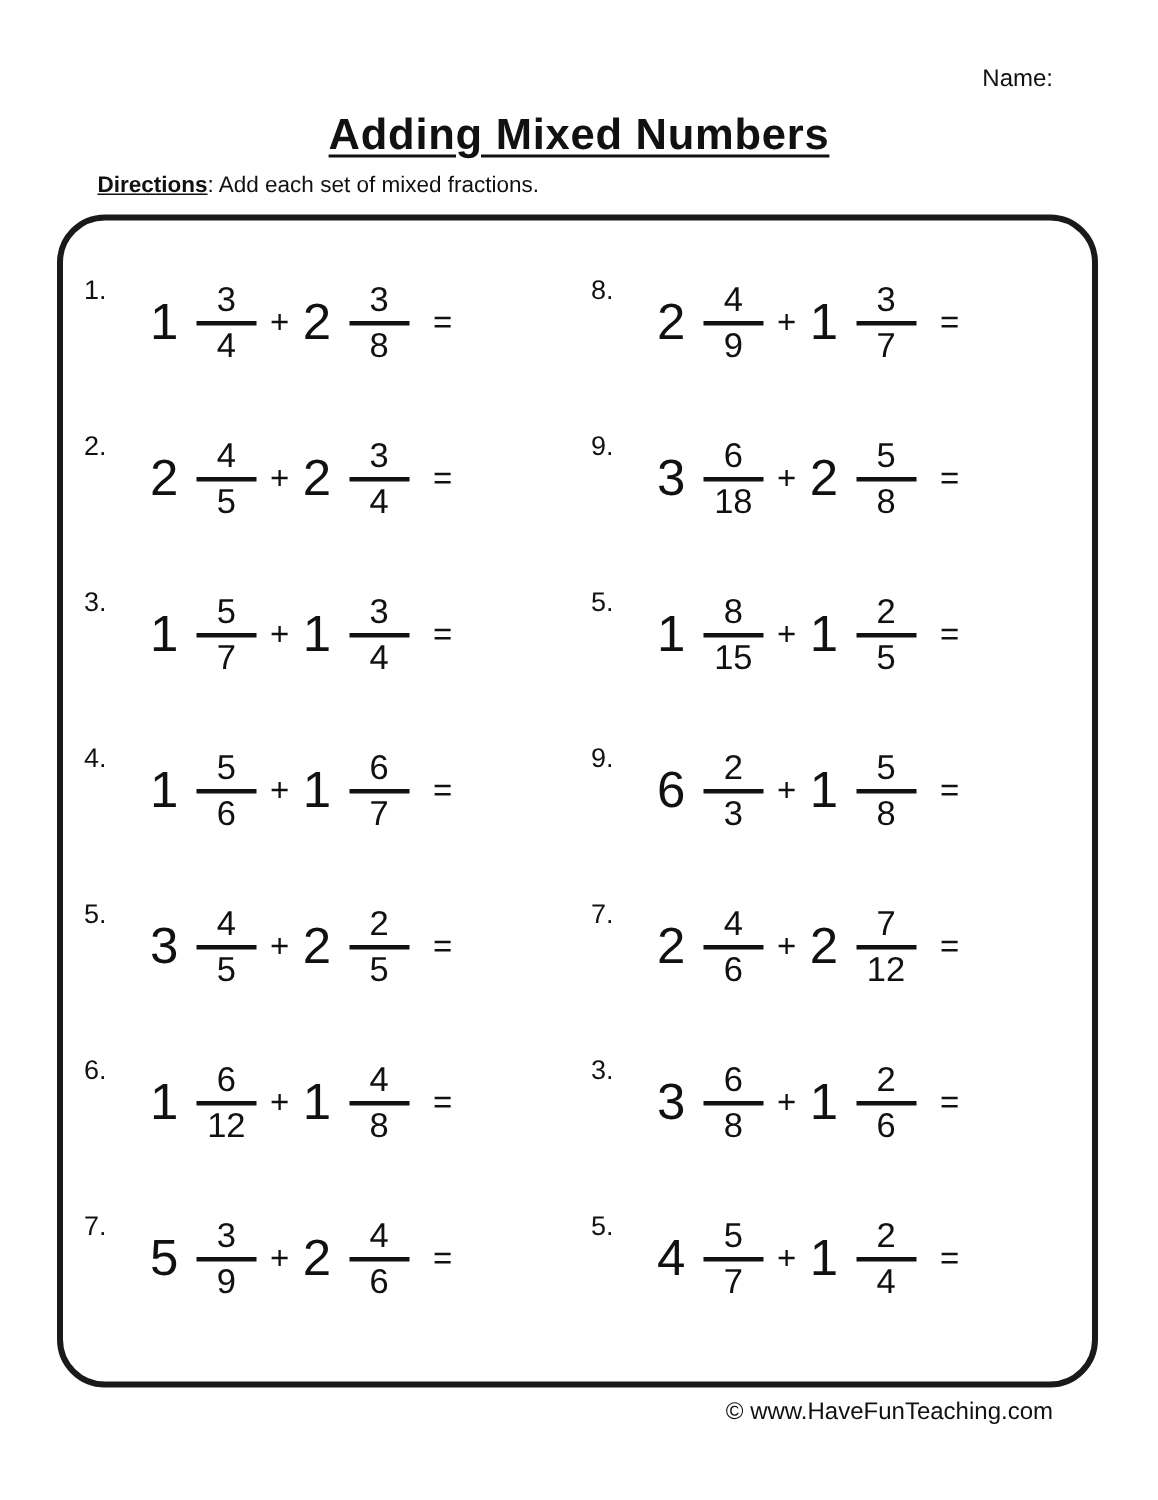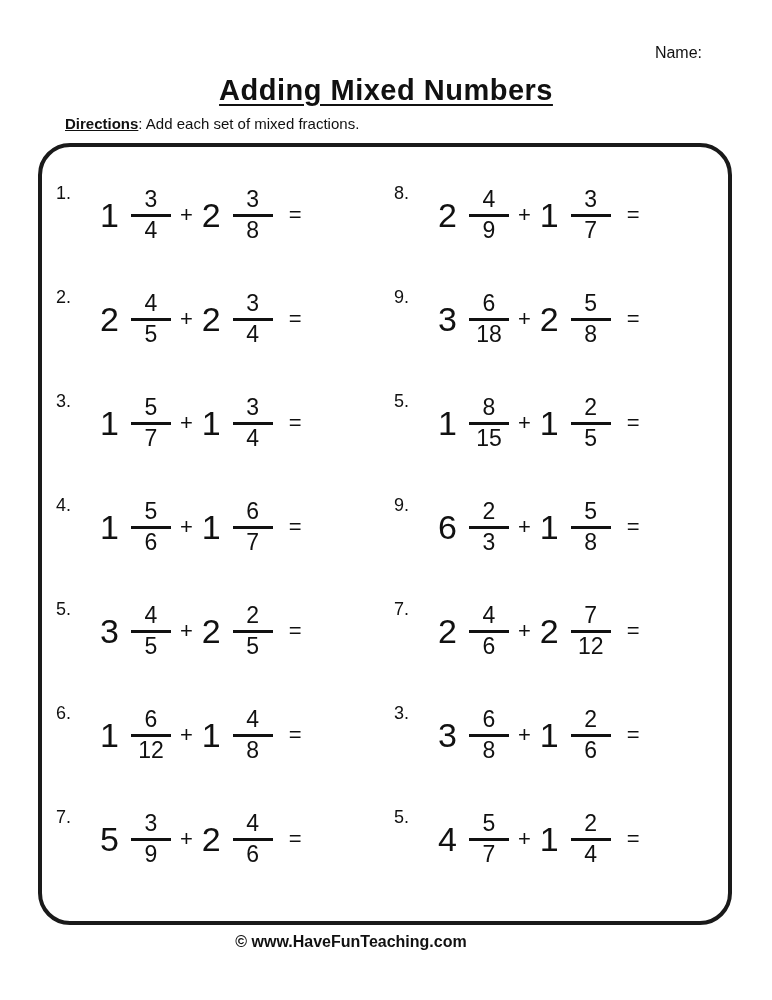--- a/index.html
+++ b/index.html
@@ -107,24 +107,23 @@
     font-size: 22px;
     margin: 0 9px;
   }
   .equals {
     font-size: 22px;
     margin-left: 16px;
   }
 
   
   .footer {
-    text-align: center;
+    text-align: right;
     margin: 8px 70px 0 0;
     font-size: 16px;
-    font-weight: bold;
   }
 </style>
 </head>
 <body>
 
 <div class="page">
 
   <div class="name-row">
     <span>Name:</span>
     <span class="name-line"></span>

